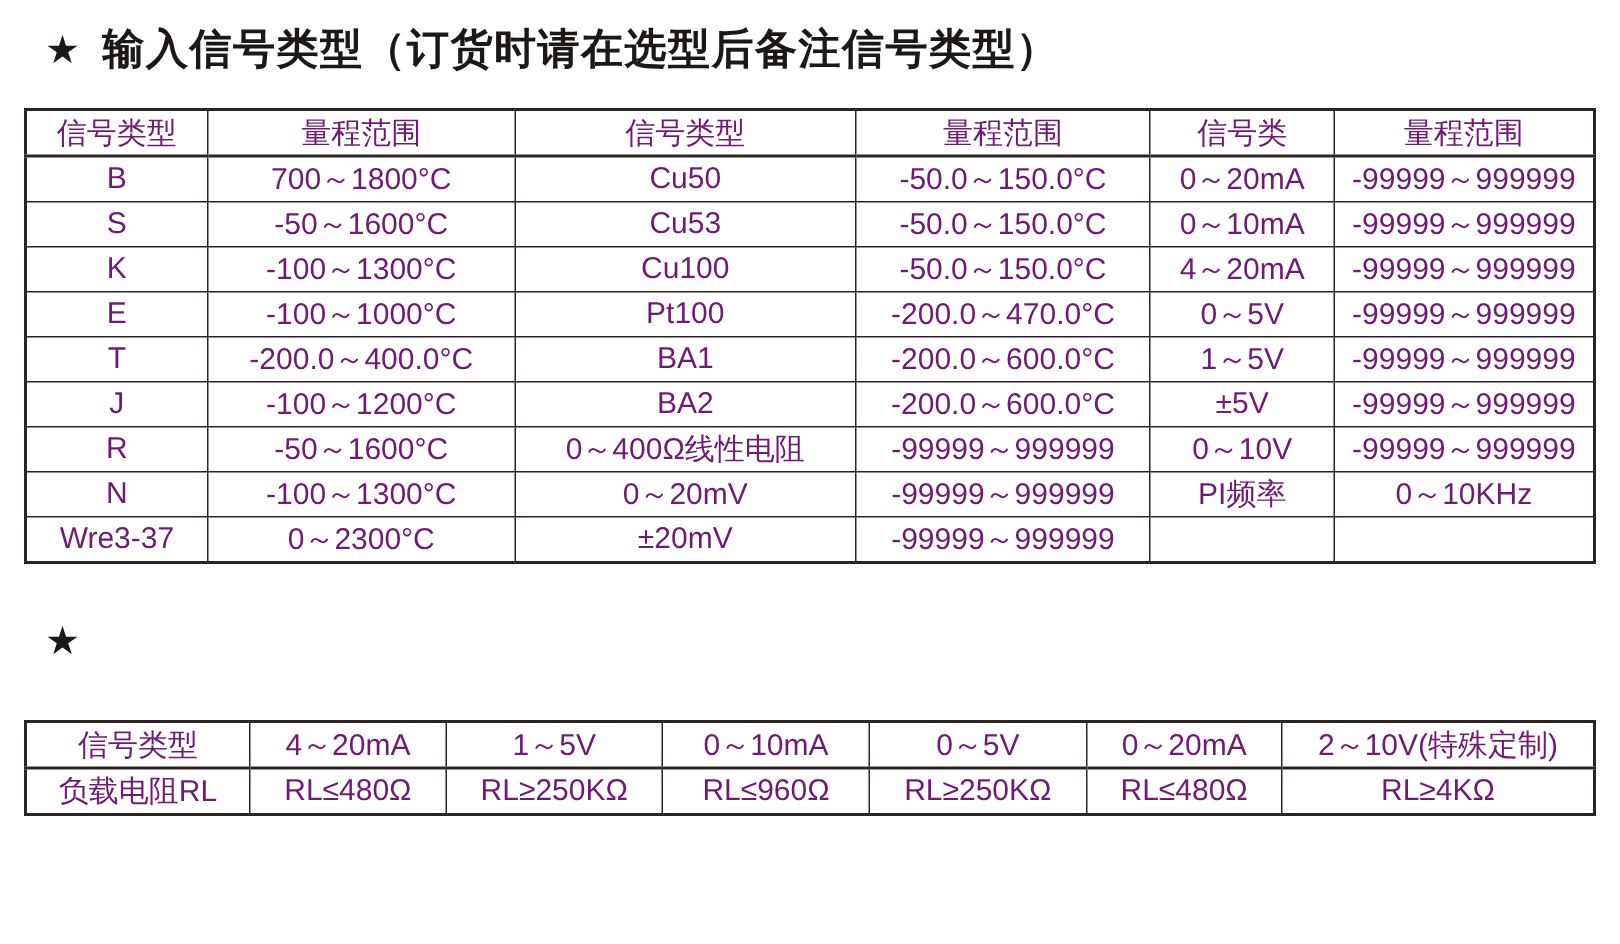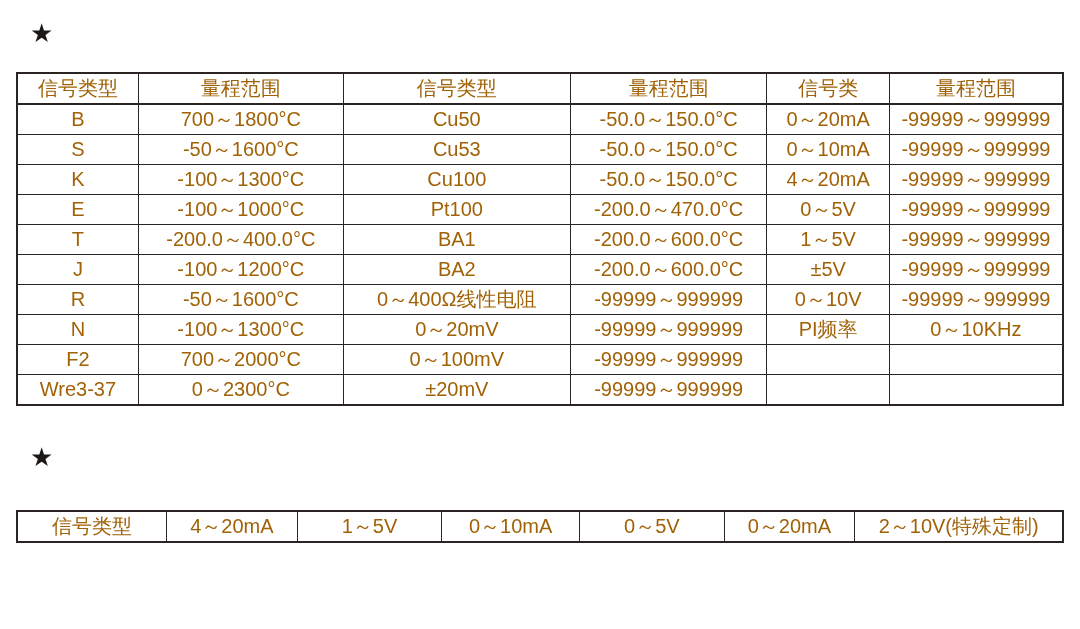--- a/index.html
+++ b/index.html
@@ -26,21 +26,21 @@
   }
   .section-title .star { font-size: 26px; }
   .title-input  { margin-top: 0; margin-bottom: 20px; }
   .title-output { margin-top: 32px; margin-bottom: 34px; }
 
   table {
     width: 100%;
     border-collapse: collapse;
     table-layout: fixed;
     font-size: 20px;
-    color: #a16207;
+    color: #701a75;
   }
   th, td {
     border: 1.5px solid #2a2422;
     text-align: center;
     vertical-align: middle;
     padding: 1px 2px;
     overflow: hidden;
     white-space: nowrap;
     font-weight: normal;
   }
@@ -67,20 +67,21 @@
   .t2 .c6 { width: 12.5%; }
   .t2 .c7 { width: 19.9%; }
 </style>
 </head>
 <body>
 
 <div class="page">
 
   <div class="section-title title-input">
     <span class="star">★</span>
+    <span>输入信号类型（订货时请在选型后备注信号类型）</span>
   </div>
 
   <table class="t1">
     <colgroup>
       <col class="c1">
         <col class="c2">
         <col class="c3">
         <col class="c4">
         <col class="c5">
         <col class="c6">
@@ -154,28 +155,20 @@
         </tr>
         <tr>
           <td>N</td>
           <td>-100～1300°C</td>
           <td>0～20mV</td>
           <td>-99999～999999</td>
           <td>PI频率</td>
           <td>0～10KHz</td>
         </tr>
         <tr>
-          <td>F2</td>
-          <td>700～2000°C</td>
-          <td>0～100mV</td>
-          <td>-99999～999999</td>
-          <td></td>
-          <td></td>
-        </tr>
-        <tr>
           <td>Wre3-37</td>
           <td>0～2300°C</td>
           <td>±20mV</td>
           <td>-99999～999999</td>
           <td></td>
           <td></td>
         </tr>
       </tbody>
   </table>
 
@@ -196,16 +189,25 @@
     <tbody>
         <tr>
           <td>信号类型</td>
           <td>4～20mA</td>
           <td>1～5V</td>
           <td>0～10mA</td>
           <td>0～5V</td>
           <td>0～20mA</td>
           <td>2～10V(特殊定制)</td>
         </tr>
+        <tr>
+          <td>负载电阻RL</td>
+          <td>RL≤480Ω</td>
+          <td>RL≥250KΩ</td>
+          <td>RL≤960Ω</td>
+          <td>RL≥250KΩ</td>
+          <td>RL≤480Ω</td>
+          <td>RL≥4KΩ</td>
+        </tr>
       </tbody>
   </table>
 
 </div>
 
 </body></html>

